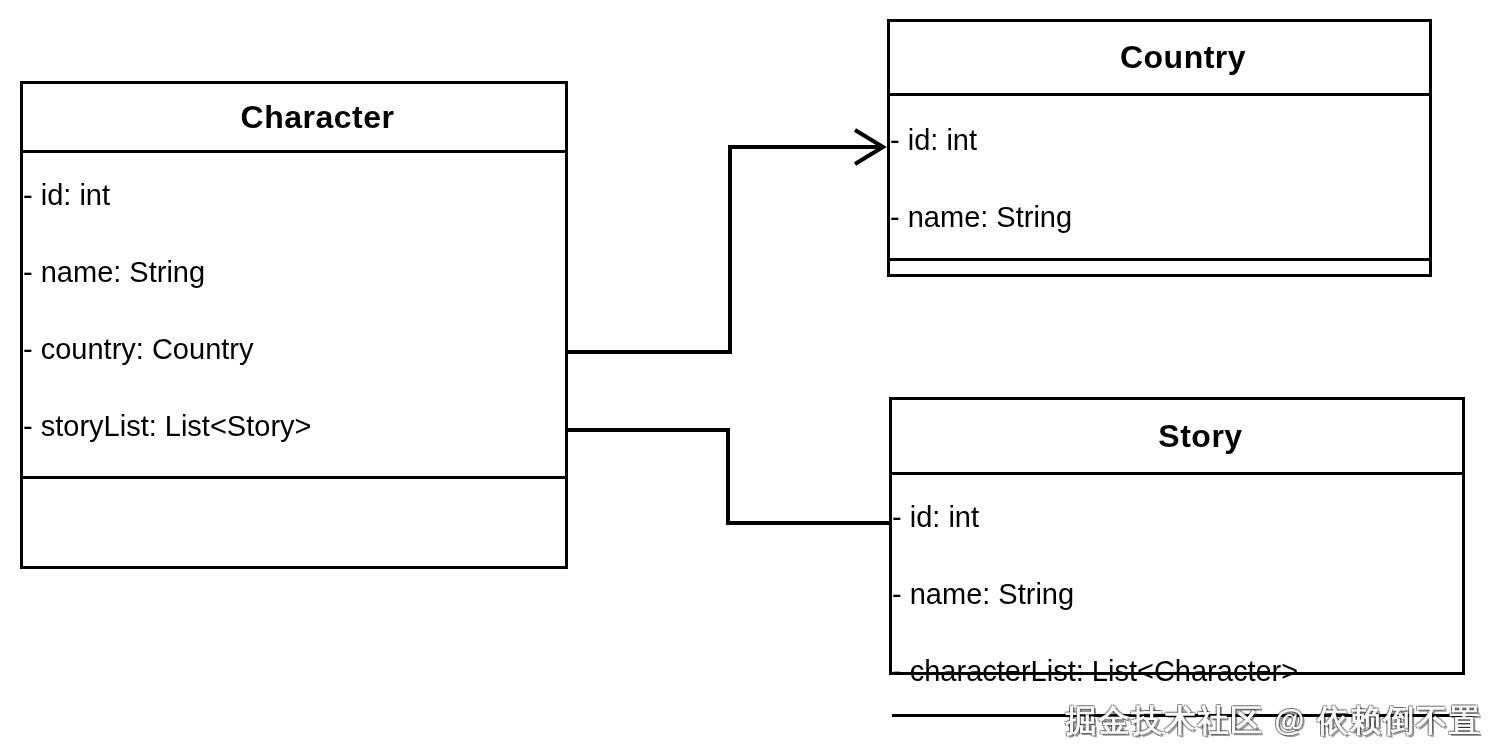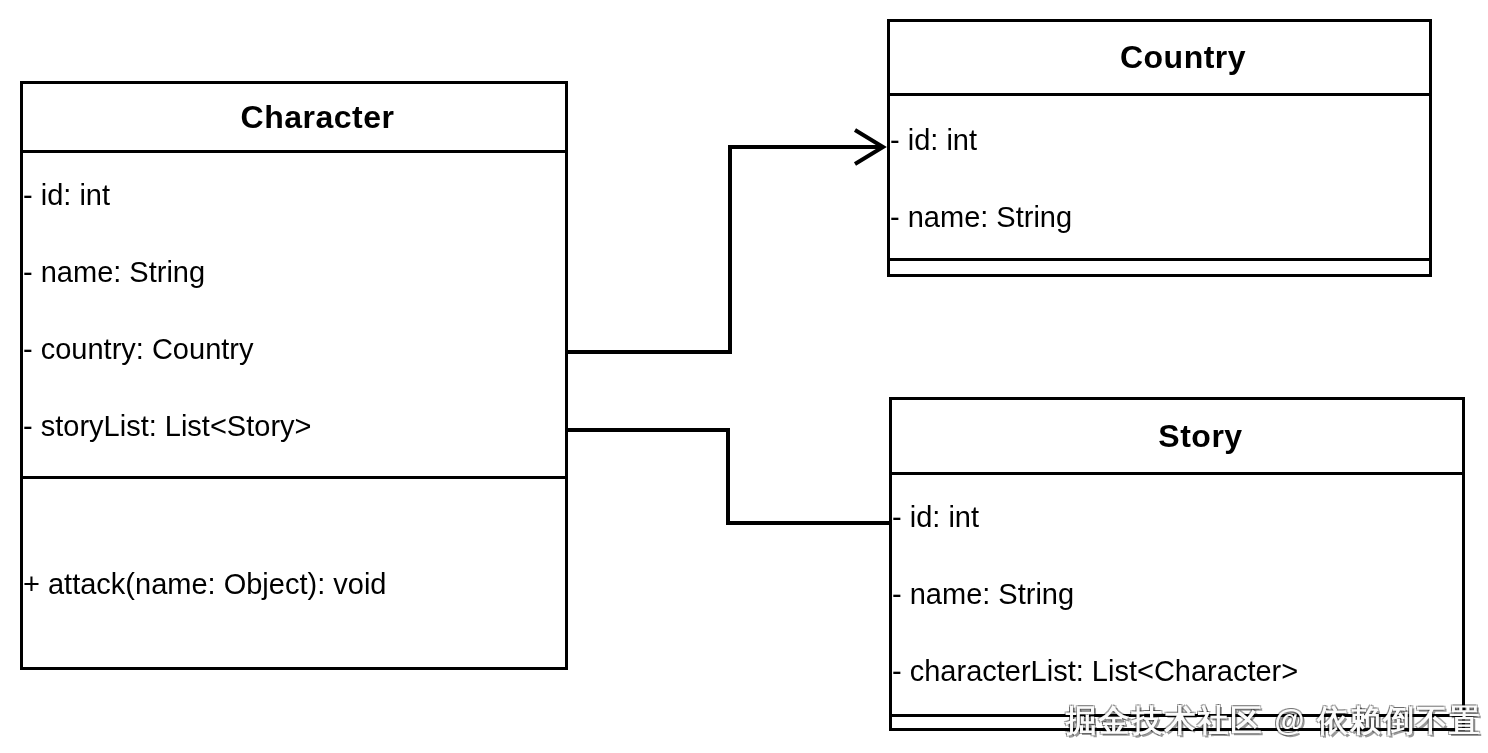--- a/index.html
+++ b/index.html
@@ -62,29 +62,29 @@
     flex-direction: column;
   }
   .methods-compartment .member {
     height: 100%;
     padding-top: 22px;
   }
   .ops-empty {
     flex: 1 1 auto;
   }
   
-  #box-character { left: 20px; top: 81px; width: 548px; height: 589px; }
+  #box-character { left: 20px; top: 81px; width: 548px; height: 488px; }
   #box-character .class-title { height: 66px; }
   #box-character .attrs { height: 326px; }
   
   #box-country { left: 887px; top: 19px; width: 545px; height: 258px; }
   #box-country .class-title { height: 71px; }
   #box-country .attrs { height: 165px; padding-top: 6px; }
   
-  #box-story { left: 889px; top: 397px; width: 576px; height: 334px; }
+  #box-story { left: 889px; top: 397px; width: 576px; height: 278px; }
   #box-story .class-title { height: 72px; }
   #box-story .attrs { height: 242px; }
   
   .watermark {
     position: absolute;
     right: 6px;
     top: 700px;
     z-index: 5;
     font-size: 31px;
     font-weight: bold;
@@ -110,23 +110,20 @@
   </svg>
 
   <div class="class-box" id="box-character">
     <div class="class-title">Character</div>
     <div class="compartment attrs">
       <div class="member">- id: int</div>
       <div class="member">- name: String</div>
       <div class="member">- country: Country</div>
       <div class="member">- storyList: List&lt;Story&gt;</div>
     </div>
-    <div class="methods-compartment">
-      <div class="member">+ attack(name: Object): void</div>
-    </div>
   </div>
 
   <div class="class-box" id="box-country">
     <div class="class-title">Country</div>
     <div class="compartment attrs">
       <div class="member">- id: int</div>
       <div class="member">- name: String</div>
     </div>
     <div class="ops-empty"></div>
   </div>

